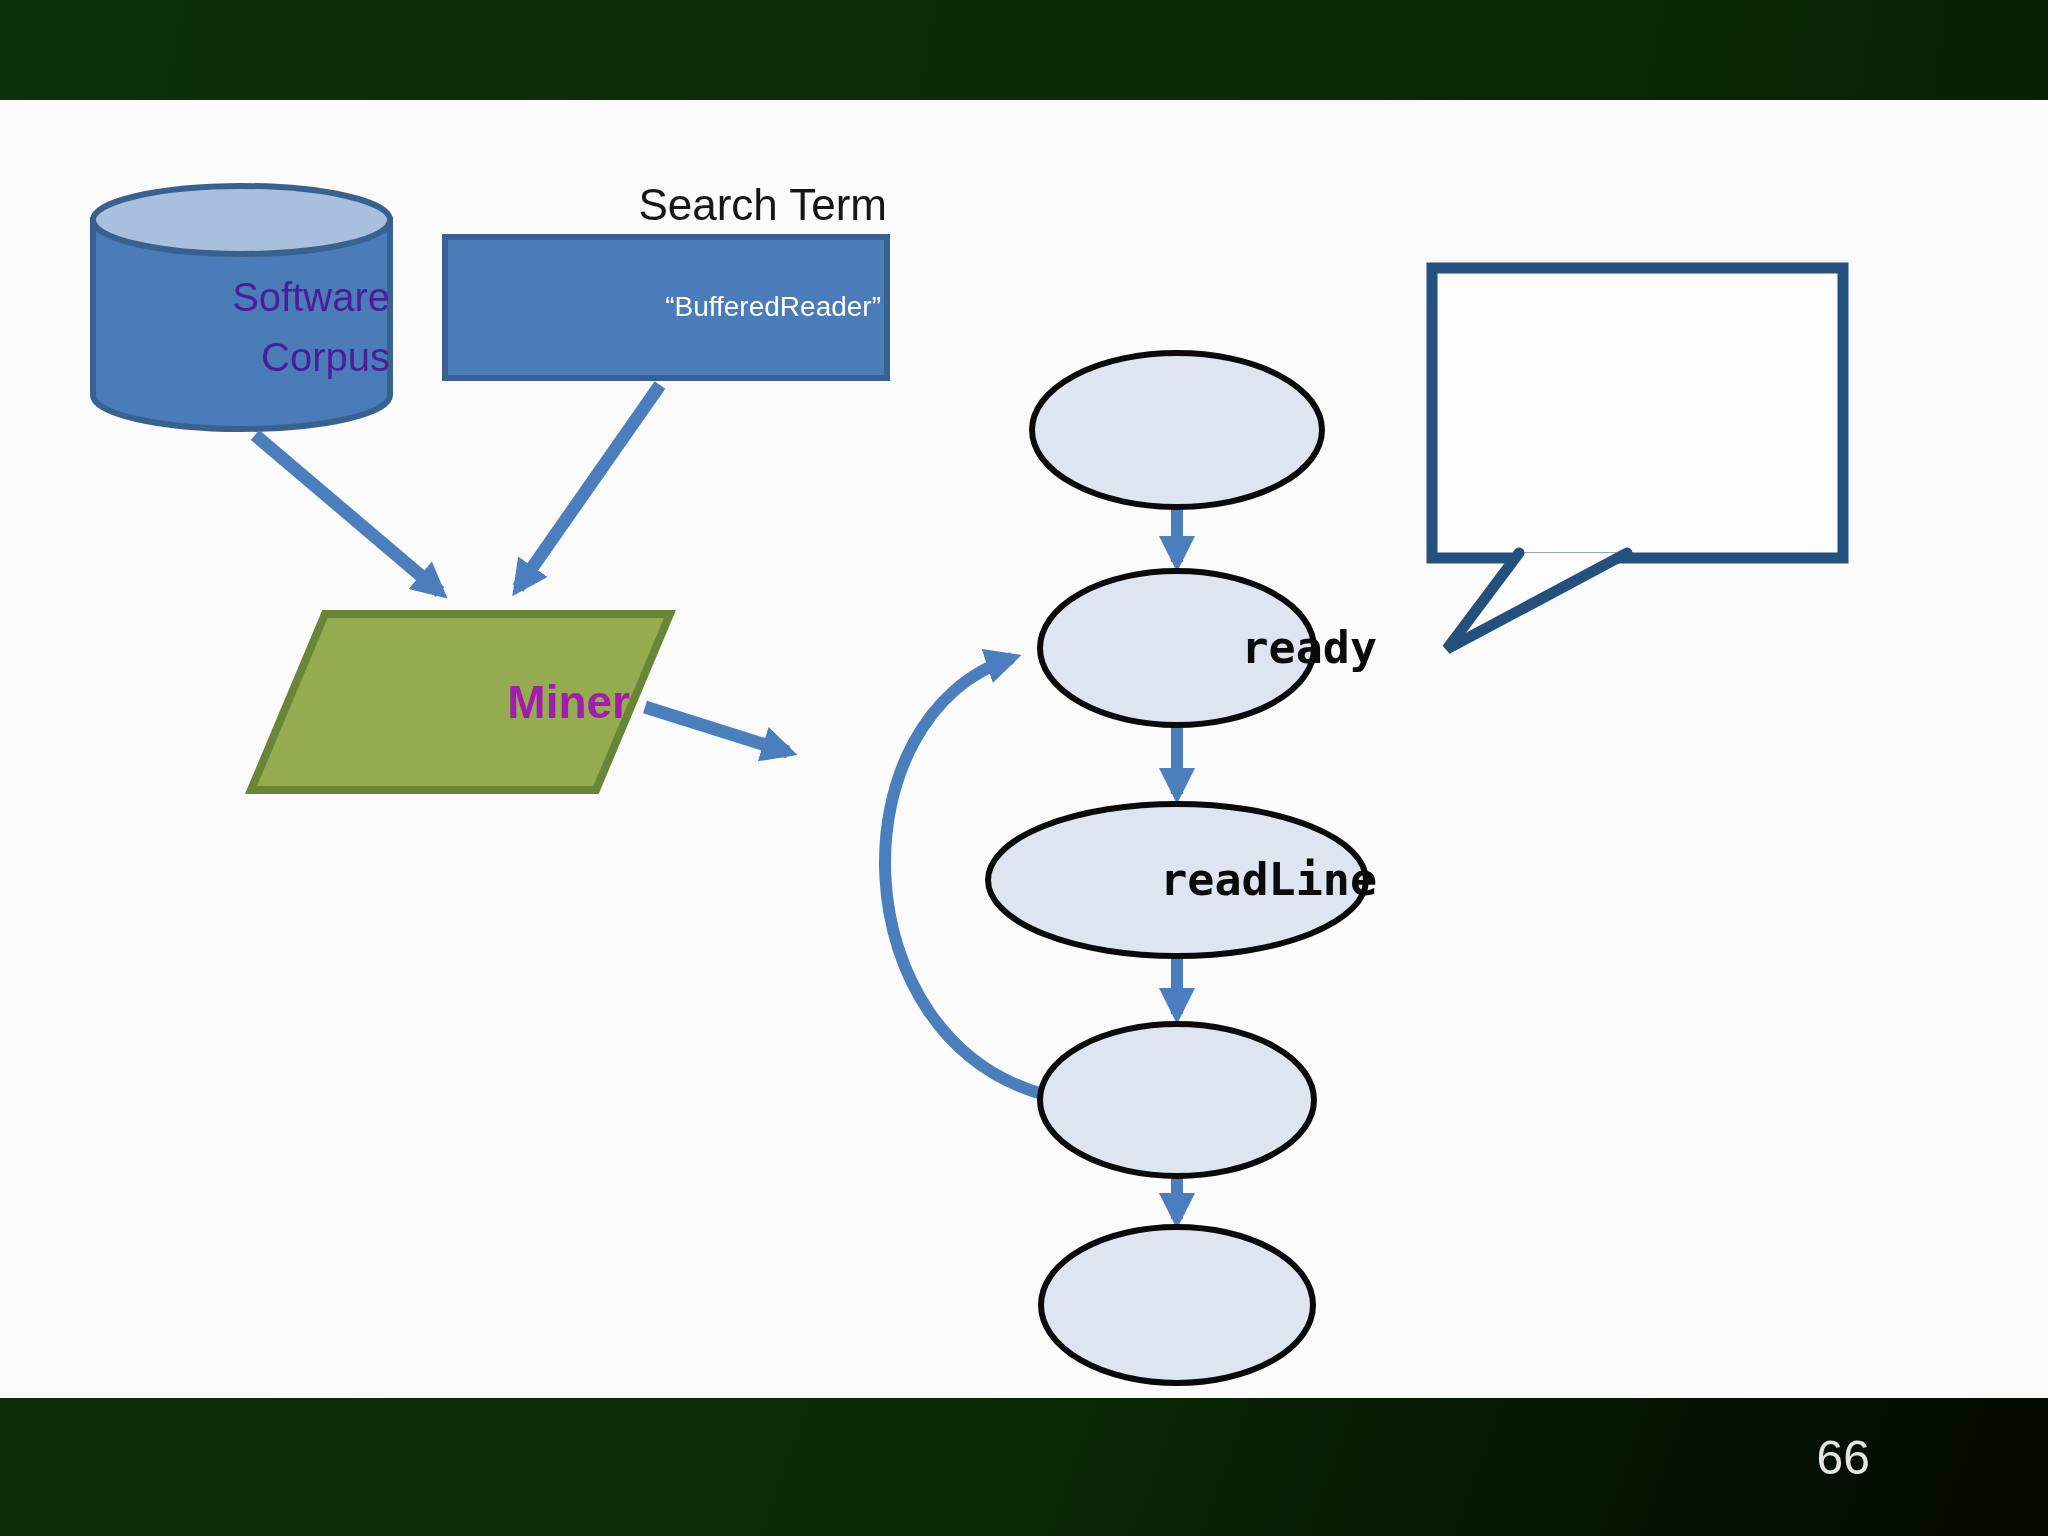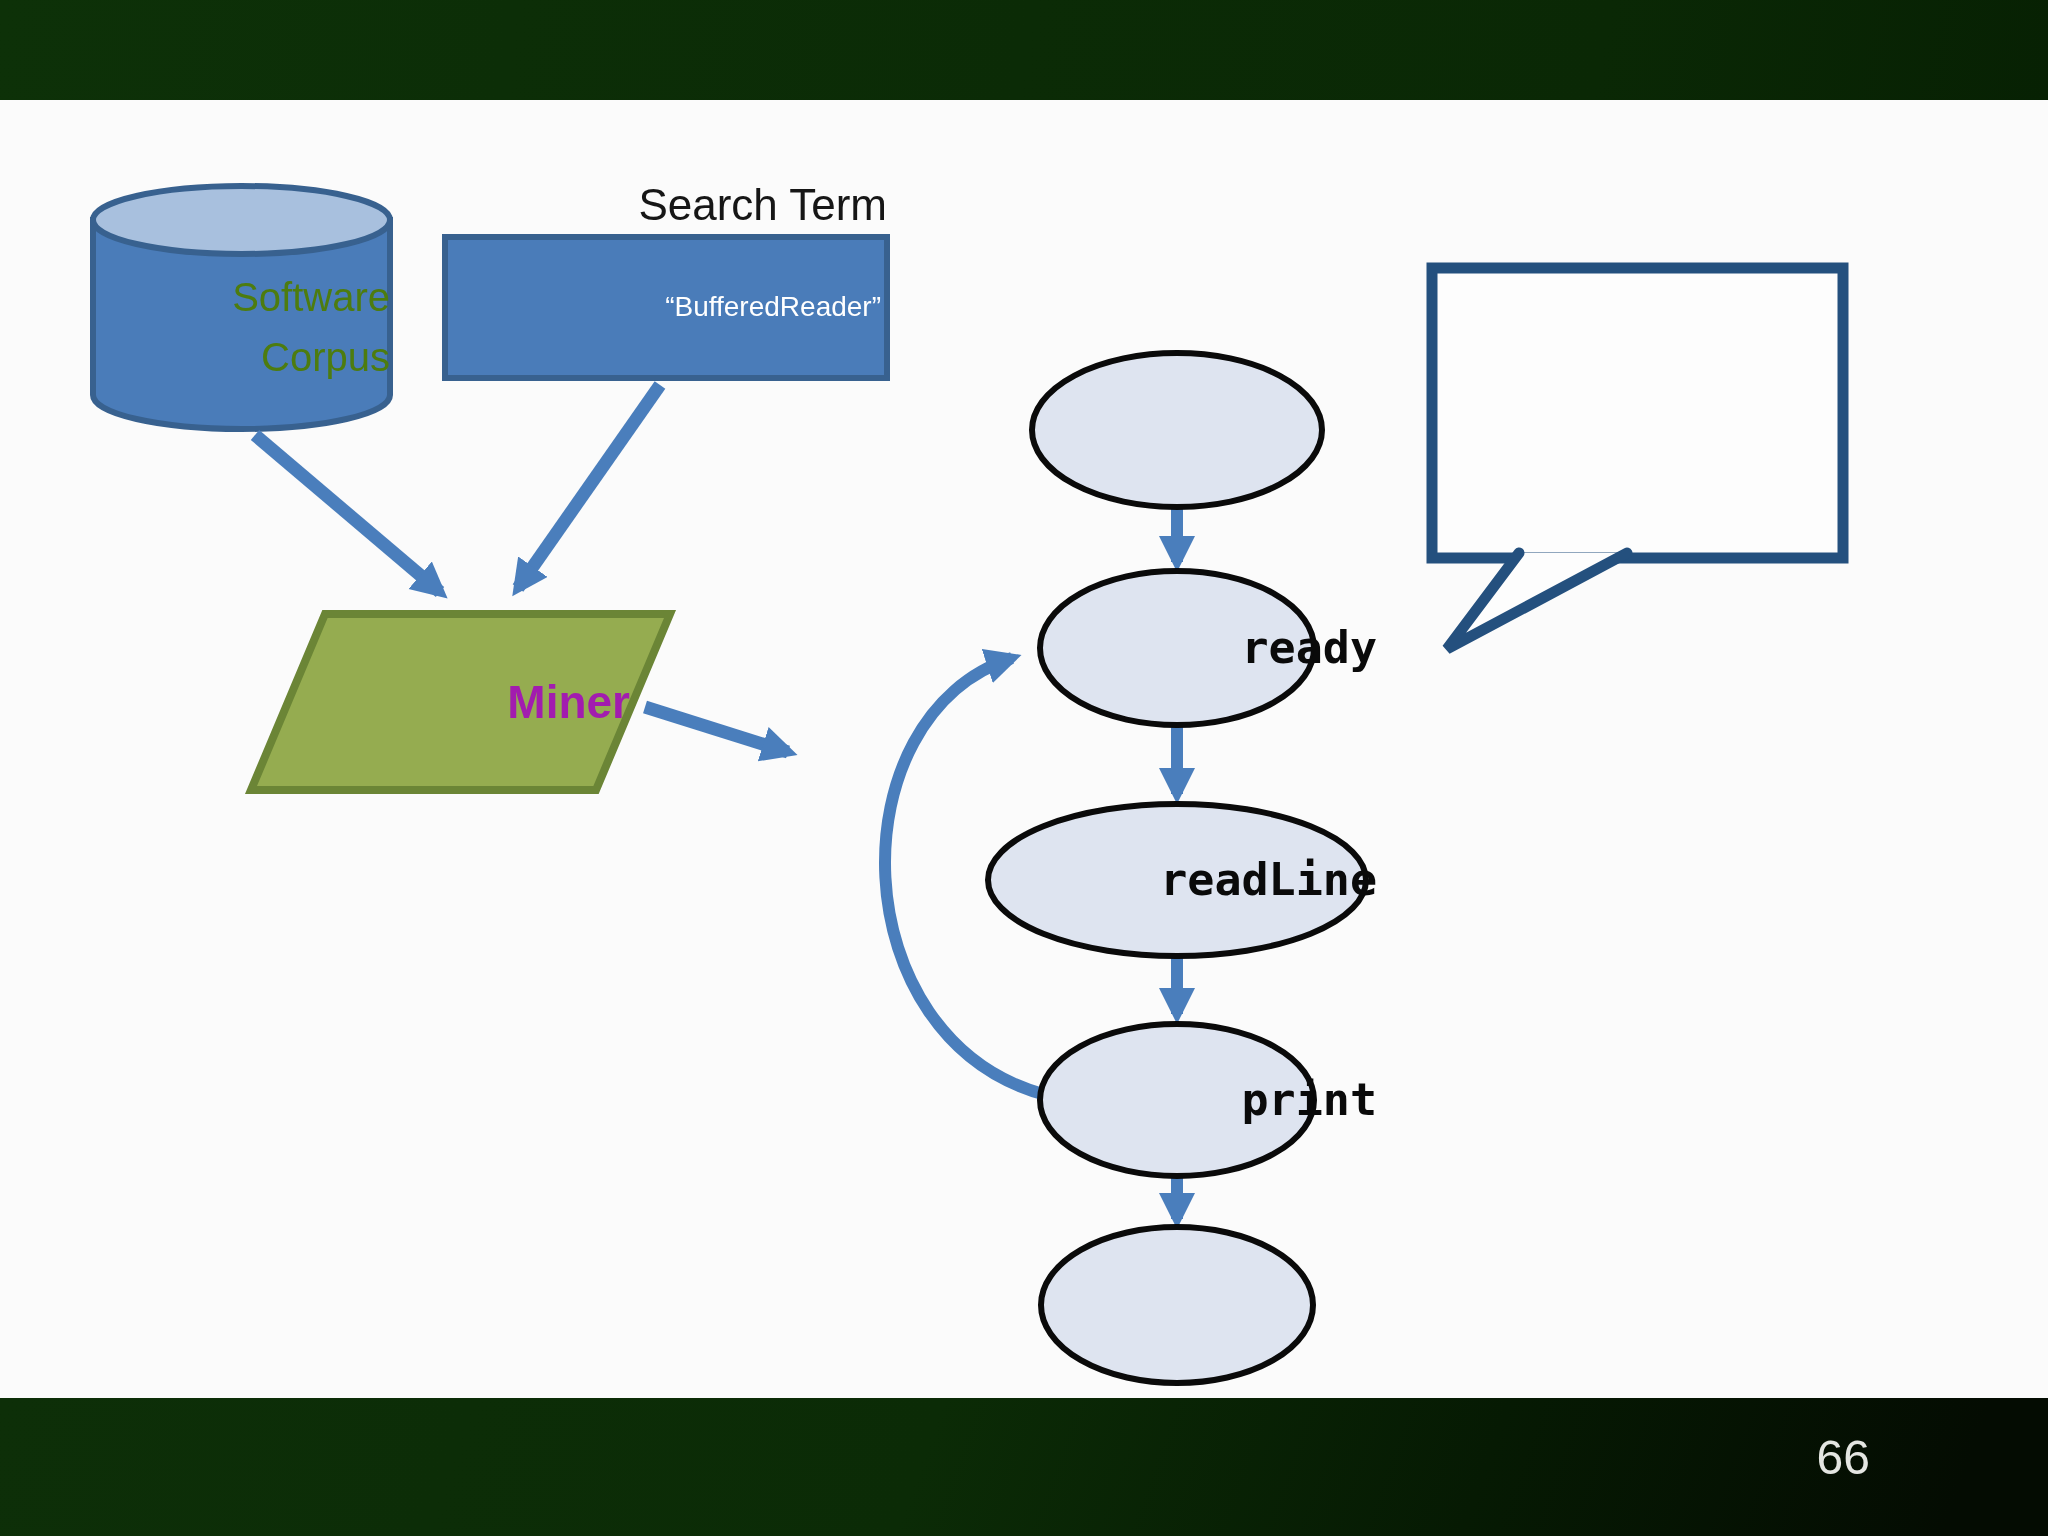--- a/index.html
+++ b/index.html
@@ -5,21 +5,21 @@
   html,body{margin:0;padding:0;background:#e8e8e8;}
   .stage{position:relative;width:2048px;height:1536px;overflow:hidden;
          background:#fbfbfb;font-family:"Liberation Sans",sans-serif;}
   .abs{position:absolute;}
   .topbar{left:0;top:0;width:2048px;height:100px;
           background:linear-gradient(100deg,#0d3108 0%,#0b2b06 50%,#0a2805 78%,#072103 100%);}
   .botbar{left:0;top:1398px;width:2048px;height:138px;
           background:linear-gradient(110deg,#0d2f08 0%,#0b2b06 45%,#061a03 72%,#040c02 95%);}
   .lbl{position:absolute;text-align:right;}
   .corpus-label{left:93px;top:267px;width:297px;font-size:40px;line-height:60px;
-                color:#4d7c0f;white-space:pre-line;}
+                color:#4c1d95;white-space:pre-line;}
   .search-label{left:445px;top:183px;width:442px;font-size:44px;line-height:44px;color:#161616;}
   .search-value{left:451px;top:285px;width:430px;font-size:28px;line-height:44px;color:#fff;}
   .miner-label{left:290px;top:679px;width:340px;font-size:46px;line-height:46px;
                color:#a21caf;font-weight:bold;}
   .node-label{left:977px;width:400px;font-size:45px;line-height:60px;color:#0a0a0a;
               font-family:"DejaVu Sans Mono",monospace;font-weight:bold;}
   .callout-text{left:1440px;top:300px;width:396px;font-size:52px;line-height:80px;
                 color:#111;white-space:pre-line;}
   .page-num{left:1770px;top:1432px;width:100px;font-size:48px;line-height:52px;color:#e4e6e2;}
   svg{position:absolute;left:0;top:0;}
@@ -66,18 +66,17 @@
   </svg>
 
   <div class="lbl corpus-label">Software
 Corpus</div>
   <div class="lbl search-label">Search Term</div>
   <div class="lbl search-value">“BufferedReader”</div>
   <div class="lbl miner-label">Miner</div>
 
   <div class="lbl node-label" style="top:618px;">ready</div>
   <div class="lbl node-label" style="top:850px;">readLine</div>
-  <div class="lbl node-label" style="top:1070px;">print</div>
 
 
   <div class="abs botbar"></div>
   <div class="lbl page-num">66</div>
 </div>
 
 </body></html>

